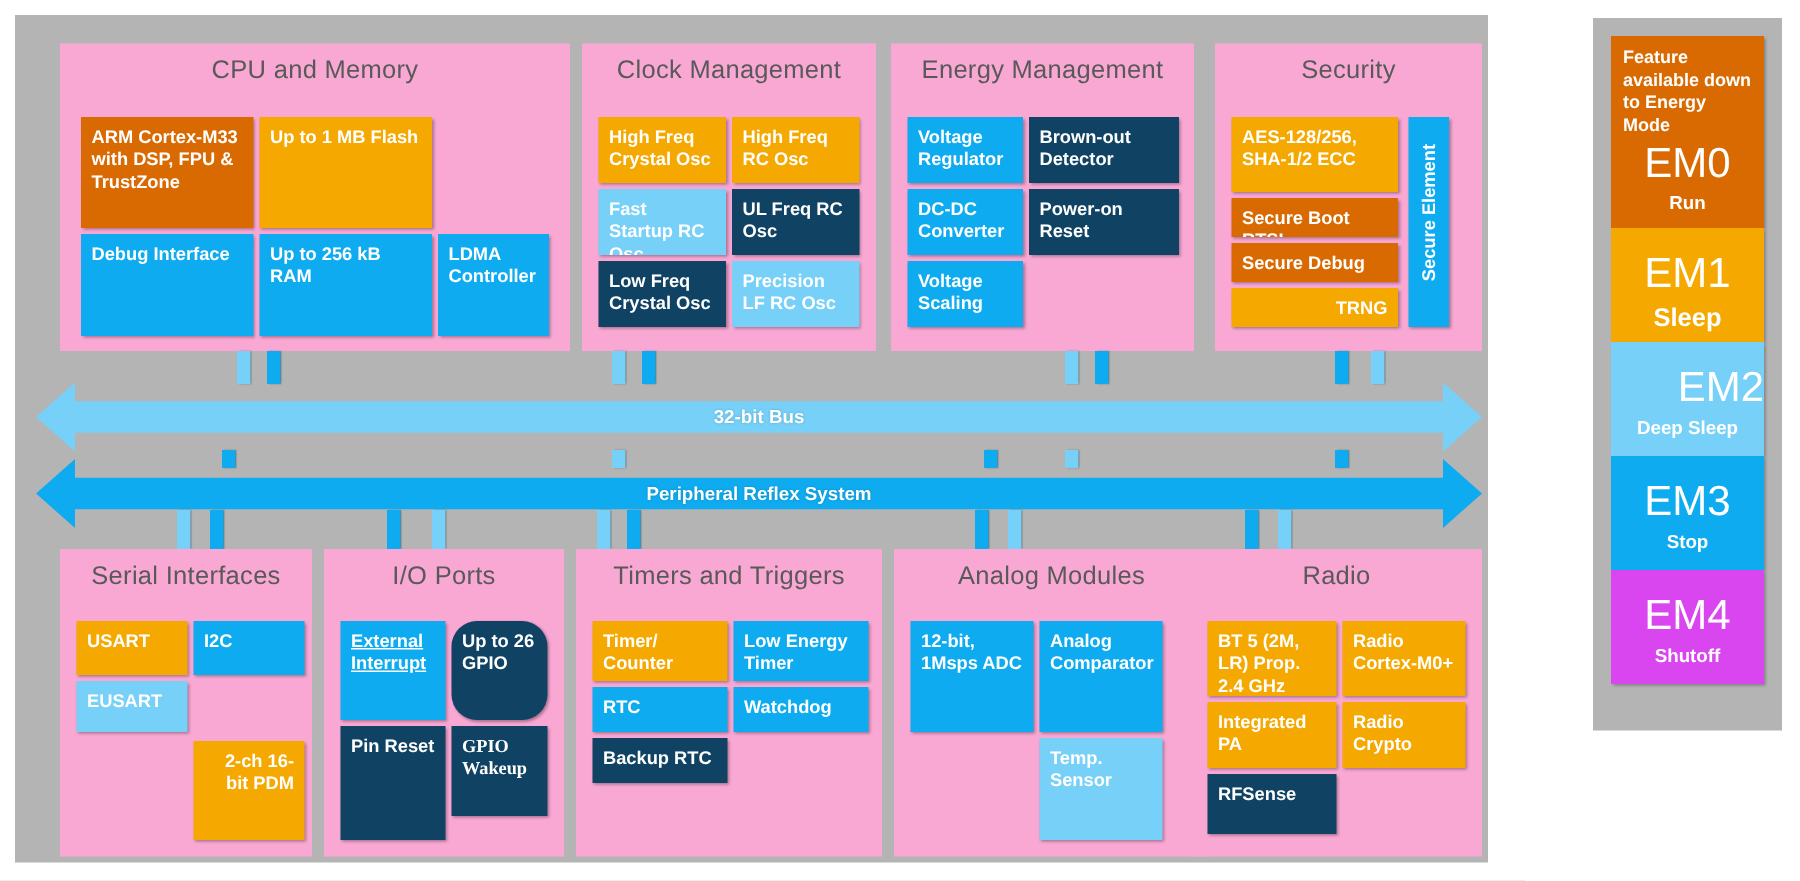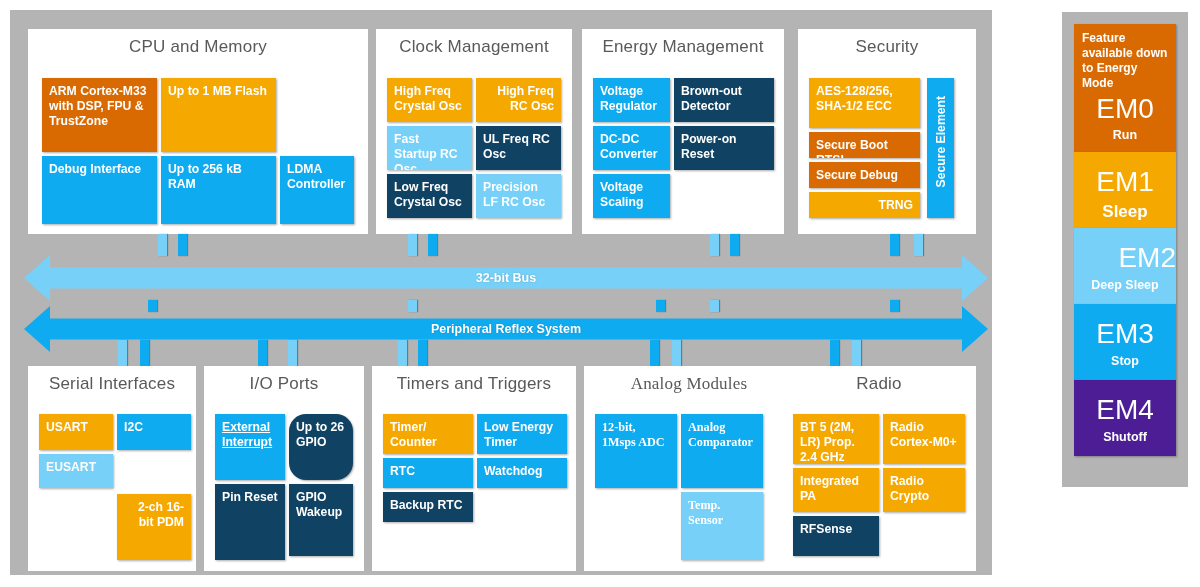--- a/index.html
+++ b/index.html
@@ -6,21 +6,21 @@
   body{width:1200px;height:587px;position:relative;overflow:hidden;
        font-family:"Liberation Sans","DejaVu Sans",sans-serif;}
 
   
   #soc-panel{position:absolute;left:10px;top:10px;width:982px;height:565px;
              background:#b4b4b4;}
   #legend-panel{position:absolute;left:1062px;top:12px;width:126px;height:475px;
                 background:#b4b4b4;}
 
   
-  .group{position:absolute;background:#ffffff;box-sizing:border-box;}
+  .group{position:absolute;background:#f9a8d4;box-sizing:border-box;margin-left:12px;}
   .group-title{position:absolute;left:0;right:0;top:8px;text-align:center;
                font-size:17px;color:#595959;letter-spacing:.2px;white-space:nowrap;}
 
   
   .blk{position:absolute;box-sizing:border-box;padding:6px 7px 4px 7px;
        font-size:12.2px;line-height:1.22;color:#ffffff;font-weight:600;
        box-shadow:1px 1px 2px rgba(0,0,0,.33);overflow:hidden;}
   .em0{background:#d96a02;}
   .em1{background:#f5a800;}
   .em2{background:#76d0f7;}
@@ -61,21 +61,21 @@
     <div class="blk em0" style="left:14px;top:49px;width:115px;height:74px;">ARM Cortex-M33 with DSP, FPU &amp; TrustZone</div>
     <div class="blk em1" style="left:133px;top:49px;width:115px;height:74px;">Up to 1 MB Flash</div>
     <div class="blk em3" style="left:14px;top:127px;width:115px;height:68px;">Debug Interface</div>
     <div class="blk em3" style="left:133px;top:127px;width:115px;height:68px;">Up to 256 kB RAM</div>
     <div class="blk em3" style="left:252px;top:127px;width:74px;height:68px;">LDMA Controller</div>
   </div>
 
   <div class="group" style="left:366px;top:19px;width:196px;height:205px;">
     <div class="group-title">Clock Management</div>
     <div class="blk em1" style="left:11px;top:49px;width:85px;height:44px;">High Freq Crystal Osc</div>
-    <div class="blk em1" style="left:100px;top:49px;width:85px;height:44px;text-align:right;">High Freq RC Osc</div>
+    <div class="blk em1" style="left:100px;top:49px;width:85px;height:44px;">High Freq RC Osc</div>
     <div class="blk em2" style="left:11px;top:97px;width:85px;height:44px;">Fast Startup RC Osc</div>
     <div class="blk em4" style="left:100px;top:97px;width:85px;height:44px;">UL Freq RC Osc</div>
     <div class="blk em4" style="left:11px;top:145px;width:85px;height:44px;">Low Freq Crystal Osc</div>
     <div class="blk em2" style="left:100px;top:145px;width:85px;height:44px;">Precision LF RC Osc</div>
   </div>
 
   <div class="group" style="left:572px;top:19px;width:202px;height:205px;">
     <div class="group-title">Energy Management</div>
     <div class="blk em3" style="left:11px;top:49px;width:77px;height:44px;">Voltage Regulator</div>
     <div class="blk em4" style="left:92px;top:49px;width:100px;height:44px;">Brown-out Detector</div>
@@ -134,33 +134,33 @@
     <div class="blk em3" style="left:89px;top:48px;width:74px;height:36px;">I2C</div>
     <div class="blk em2" style="left:11px;top:88px;width:74px;height:34px;">EUSART</div>
     <div class="blk em1" style="left:89px;top:128px;width:74px;height:66px;text-align:right;">2-ch 16-bit PDM</div>
   </div>
 
   <div class="group" style="left:194px;top:356px;width:160px;height:205px;">
     <div class="group-title">I/O Ports</div>
     <div class="blk em3" style="left:11px;top:48px;width:70px;height:66px;text-decoration:underline;">External Interrupt</div>
     <div class="blk em4" style="left:85px;top:48px;width:64px;height:66px;border-radius:17px;">Up to 26 GPIO</div>
     <div class="blk em4" style="left:11px;top:118px;width:70px;height:76px;">Pin Reset</div>
-    <div class="blk em4" style="left:85px;top:118px;width:64px;height:72px;">GPIO Wakeup</div>
+    <div class="blk em4" style="left:85px;top:118px;width:64px;height:60px;font-family:Liberation Serif, serif;">GPIO Wakeup</div>
   </div>
 
   <div class="group" style="left:362px;top:356px;width:204px;height:205px;">
     <div class="group-title">Timers and Triggers</div>
     <div class="blk em1" style="left:11px;top:48px;width:90px;height:40px;">Timer/ Counter</div>
     <div class="blk em3" style="left:105px;top:48px;width:90px;height:40px;">Low Energy Timer</div>
     <div class="blk em3" style="left:11px;top:92px;width:90px;height:30px;">RTC</div>
     <div class="blk em3" style="left:105px;top:92px;width:90px;height:30px;">Watchdog</div>
     <div class="blk em4" style="left:11px;top:126px;width:90px;height:30px;">Backup RTC</div>
   </div>
 
-  <div class="group" style="left:574px;top:356px;width:210px;height:205px;font-family:Liberation Serif, serif;">
+  <div class="group" style="left:574px;top:356px;width:210px;height:205px;">
     <div class="group-title">Analog Modules</div>
     <div class="blk em3" style="left:11px;top:48px;width:82px;height:74px;">12-bit, 1Msps ADC</div>
     <div class="blk em3" style="left:97px;top:48px;width:82px;height:74px;">Analog Comparator</div>
     <div class="blk em2" style="left:97px;top:126px;width:82px;height:68px;">Temp. Sensor</div>
   </div>
 
   <div class="group" style="left:772px;top:356px;width:194px;height:205px;">
     <div class="group-title">Radio</div>
     <div class="blk em1" style="left:11px;top:48px;width:86px;height:50px;">BT 5 (2M, LR) Prop. 2.4 GHz</div>
     <div class="blk em1" style="left:101px;top:48px;width:82px;height:50px;">Radio Cortex-M0+</div>
@@ -191,19 +191,19 @@
     <div style="position:absolute;left:0;right:0;top:14px;text-align:right;color:#fff;font-size:28px;">EM2</div>
     <div style="position:absolute;left:0;right:0;top:50px;text-align:center;color:#fff;font-size:12.5px;font-weight:700;">Deep Sleep</div>
   </div>
 
   <div style="position:absolute;left:12px;top:292px;width:102px;height:76px;background:#0fabf0;
               box-shadow:1px 1px 2px rgba(0,0,0,.3);">
     <div style="position:absolute;left:0;right:0;top:14px;text-align:center;color:#fff;font-size:28px;">EM3</div>
     <div style="position:absolute;left:0;right:0;top:50px;text-align:center;color:#fff;font-size:12.5px;font-weight:700;">Stop</div>
   </div>
 
-  <div style="position:absolute;left:12px;top:368px;width:102px;height:76px;background:#4c1d95;
+  <div style="position:absolute;left:12px;top:368px;width:102px;height:76px;background:#d946ef;
               box-shadow:1px 1px 2px rgba(0,0,0,.3);">
     <div style="position:absolute;left:0;right:0;top:14px;text-align:center;color:#fff;font-size:28px;">EM4</div>
     <div style="position:absolute;left:0;right:0;top:50px;text-align:center;color:#fff;font-size:12.5px;font-weight:700;">Shutoff</div>
   </div>
 
 </div>
 
 </body></html>

